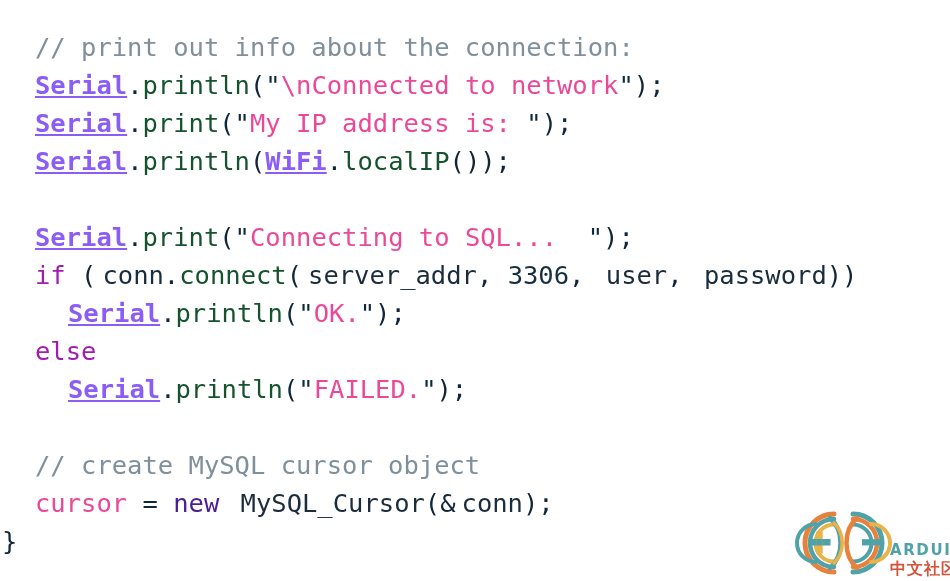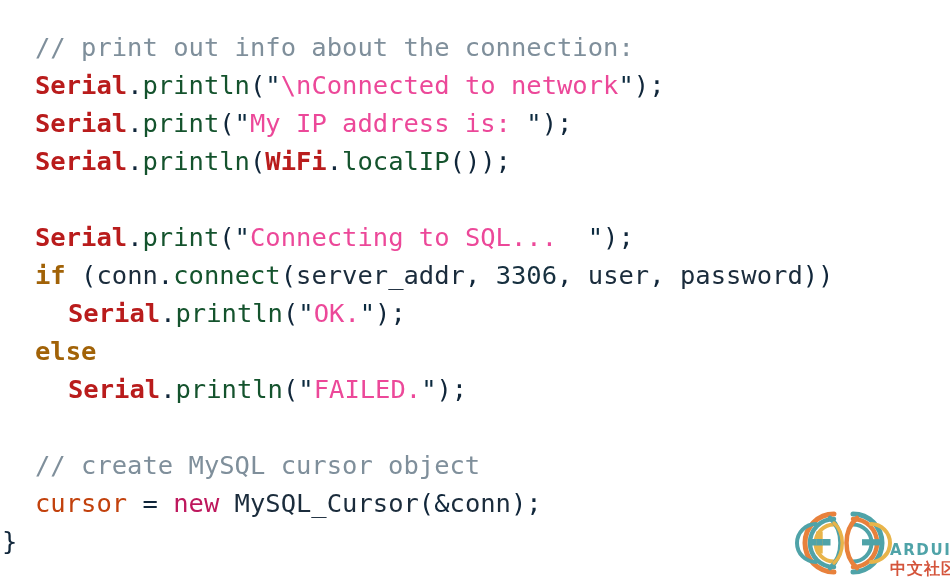--- a/index.html
+++ b/index.html
@@ -35,30 +35,30 @@
 
   .line {
     height: 38px;
     white-space: pre;
     padding-left: 0px;
   }
   .line.blank { }
 
   
   .tok-comment  { color: #7f8f9b; }
-  .tok-objbold  { color: #b91c1c; font-weight: bold; }
+  .tok-objbold  { color: #8b5cf6; font-weight: bold; text-decoration: underline; }
   .tok-method   { color: #14532d; }
   .tok-string   { color: #ec4899; }
   .tok-quote    { color: #0b2a3f; }
   .tok-punct    { color: #10263a; }
-  .tok-plain    { color: #1b2c3c; }
-  .tok-keyword  { color: #a16207; font-weight: bold; }
-  .tok-kw2      { color: #be185d; }
+  .tok-plain    { color: #1b2c3c; margin-left: 6px; }
+  .tok-keyword  { color: #a21caf; }
+  .tok-kw2      { color: #4c1d95; }
   .tok-number   { color: #17303f; text-align: center; }
-  .tok-ident    { color: #c2410c; }
+  .tok-ident    { color: #ec4899; }
 
   
   #logo {
     position: absolute;
     left: 790px;
     top: 506px;
     width: 160px;
     height: 75px;
   }
   #logo svg { display: block; }

